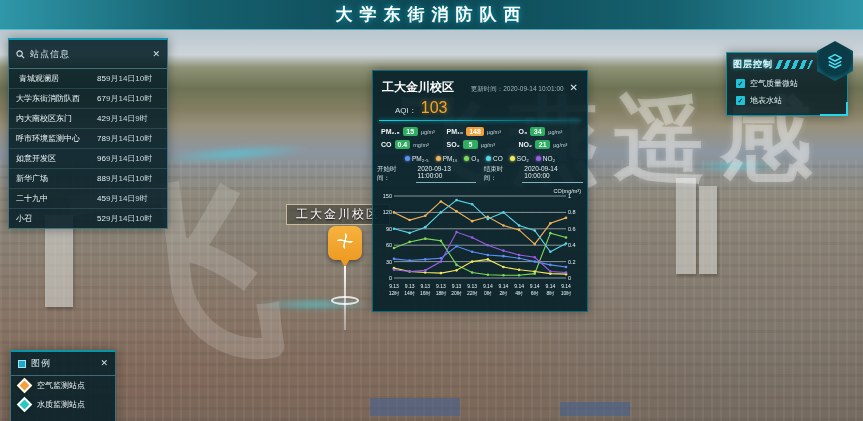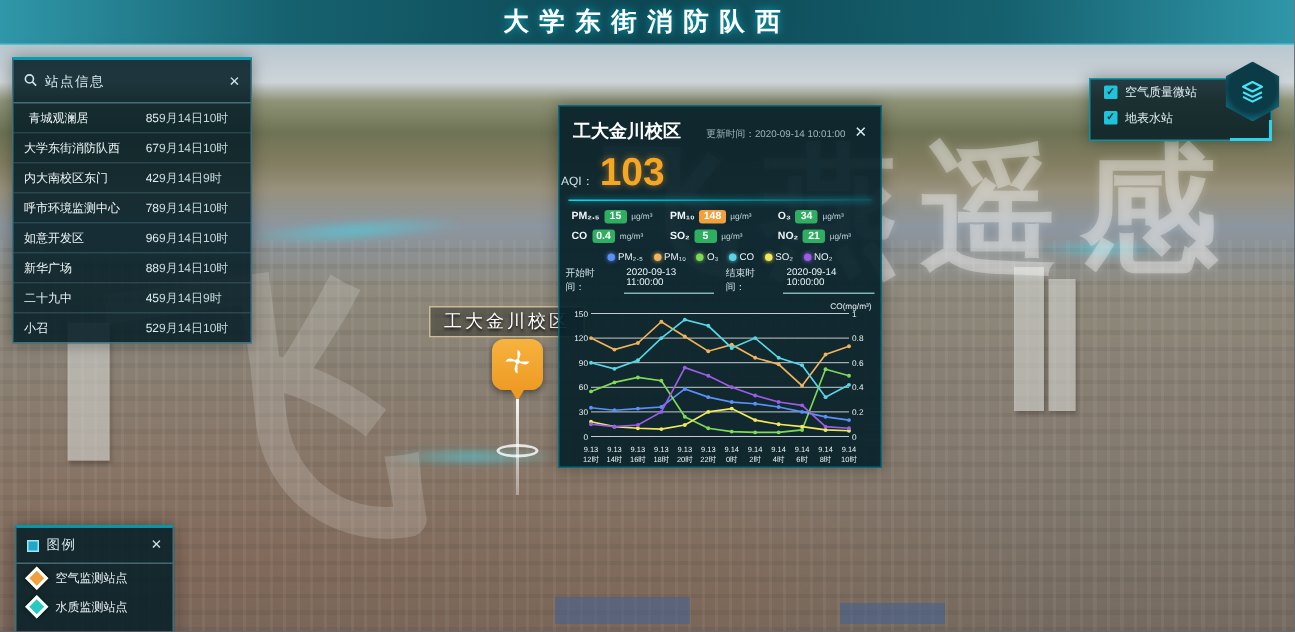--- a/index.html
+++ b/index.html
@@ -59,23 +59,23 @@
   .st-val { width:18px; text-align:right; color:#dfeef2; }
   .st-time { width:54px; color:#c6d8dc; }
 
   
   #popup { left:372px; top:70px; width:216px; height:242px;
     border:1px solid rgba(0,205,235,.40); background:rgba(6,33,41,.92); }
   .pp-hd { display:flex; align-items:baseline; padding:8px 9px 2px; gap:6px; }
   .pp-title { font-size:12px; font-weight:bold; color:#fff; }
   .pp-update { flex:1; text-align:right; font-size:6.5px; color:#9fb8be; }
   .pp-x { font-size:10px; color:#d8ecf0; cursor:pointer; }
-  .aqi-row { padding:1px 1px 3px; display:flex; align-items:baseline; gap:4px; }
+  .aqi-row { padding:1px 22px 3px; display:flex; align-items:baseline; gap:4px; }
   .aqi-label { font-size:8px; color:#cfe2e6; }
-  .aqi-value { font-size:26px; font-weight:bold; text-shadow:0 0 5px rgba(240,160,60,.6);text-align:center; }
+  .aqi-value { font-size:16px; font-weight:normal; text-shadow:0 0 5px rgba(240,160,60,.6);text-align:center; }
   .pp-divider { height:1px; margin:0 6px;
     background:linear-gradient(90deg, rgba(0,229,255,.95), rgba(0,229,255,.15));
     box-shadow:0 0 4px rgba(0,229,255,.8); }
   .pol-grid { display:grid; grid-template-columns:1fr 1.1fr .95fr; gap:4px 2px; padding:6px 8px 2px; }
   .pol-cell { display:flex; align-items:center; gap:3px; }
   .pol-label { font-size:7px; font-weight:bold; color:#eef6f8; }
   .pol-badge { min-width:15px; padding:1px 3px; border-radius:2px; font-size:7px; font-weight:bold;
     color:#fff; text-align:center; }
   .pol-unit { font-size:5.5px; color:#bfd4d9; }
   .chart-legend { display:flex; justify-content:center; gap:7px; padding:4px 2px 1px; }
@@ -432,20 +432,24 @@
   </div>
 
   <div class="panel" id="layer-panel">
     <div class="hexagon">
       <svg width="18" height="18" viewBox="0 0 20 20" fill="none" stroke="#49e3f7" stroke-width="1.6" stroke-linejoin="round">
         <path d="M10 3 L17 6.5 L10 10 L3 6.5 Z"></path>
         <path d="M3 10.5 L10 14 L17 10.5"></path>
         <path d="M3 14 L10 17.5 L17 14"></path>
       </svg>
     </div>
+    <div class="lp-hd">
+      <span class="lp-title">图层控制</span>
+      <span class="lp-hatch"></span>
+    </div>
     <div id="layer-rows">
         <div class="layer-row">
           <span class="layer-check">✓</span>
           <span class="layer-label">空气质量微站</span>
         </div>
         <div class="layer-row">
           <span class="layer-check">✓</span>
           <span class="layer-label">地表水站</span>
         </div>
       </div>

